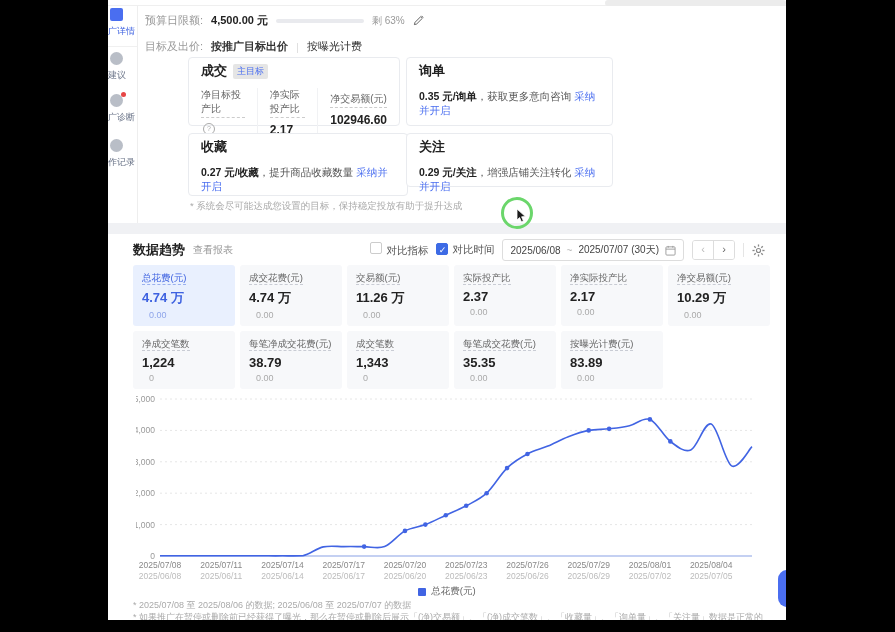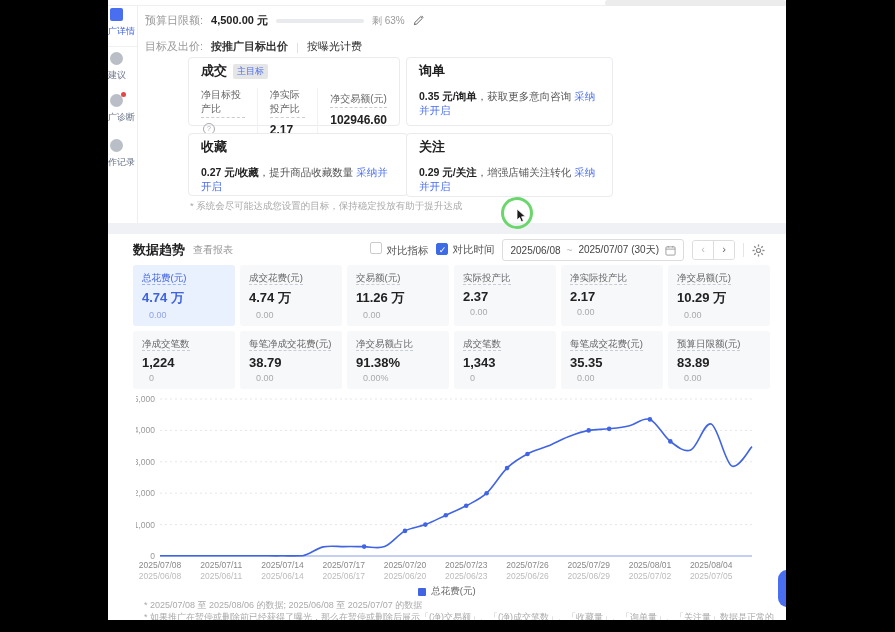--- a/index.html
+++ b/index.html
@@ -67,21 +67,21 @@
   .mcard.sel .mlabel{color:#3d61e0;}
   .mcard.sel .mlabel span{border-bottom-color:#9ab1ef;}
   .mvalue{font-size:13px;font-weight:bold;color:#222;margin-top:4px;}
   .mcard.sel .mvalue{color:#3d61e0;}
   .msub{font-size:9px;color:#aaa;margin-top:3px;margin-left:7px;}
   .mcard.sel .msub{color:#8fa5ea;}
   
   .chartwrap{position:absolute;left:28px;top:390px;width:628px;height:192px;}
   .legend{position:absolute;left:0;top:585px;width:678px;display:flex;justify-content:center;align-items:center;gap:5px;font-size:9.5px;color:#666;}
   .legend .sq{width:8px;height:8px;border-radius:1px;background:#4164e3;}
-  .cfoot{position:absolute;left:25px;font-size:9px;color:#aaa;white-space:nowrap;margin-left:11px;}
+  .cfoot{position:absolute;left:25px;font-size:9px;color:#aaa;white-space:nowrap;}
   
   .pill{position:absolute;left:670px;top:570px;width:18px;height:37px;background:#4a6ef0;border-radius:9px;}
   .ring{position:absolute;left:501px;top:197px;width:32px;height:32px;border:3px solid #6bd66b;border-radius:50%;box-sizing:border-box;background:transparent;z-index:50;}
   .cursor{position:absolute;left:12px;top:9px;}
 </style>
 </head>
 <body>
 
 <div class="stage">
   <div class="content">
@@ -164,21 +164,21 @@
     </div>
 
     <div class="gcard" style="left:80px;top:133px;width:220px;height:63px;">
       <div class="gtitle">收藏</div>
       <div class="gdesc">
         <b>0.27 元/收藏</b>，<span>提升商品收藏数量</span>
         <span class="glink">采纳并开启</span>
       </div>
     </div>
 
-    <div class="gcard" style="left:298px;top:133px;width:207px;height:64px;">
+    <div class="gcard" style="left:298px;top:133px;width:207px;height:54px;">
       <div class="gtitle">关注</div>
       <div class="gdesc">
         <b>0.29 元/关注</b>，<span>增强店铺关注转化</span>
         <span class="glink">采纳并开启</span>
       </div>
     </div>
 
     <div class="gfoot">* 系统会尽可能达成您设置的目标，保持稳定投放有助于提升达成</div>
     <div class="band"></div>
 
@@ -255,36 +255,31 @@
           <div class="mlabel"><span>净成交笔数</span></div>
           <div class="mvalue">1,224</div>
           <div class="msub">0</div>
         </div>
         <div class="mcard">
           <div class="mlabel"><span>每笔净成交花费(元)</span></div>
           <div class="mvalue">38.79</div>
           <div class="msub">0.00</div>
         </div>
         <div class="mcard">
-          <div class="mlabel"><span>净交易额占比</span></div>
-          <div class="mvalue">91.38%</div>
-          <div class="msub">0.00%</div>
-        </div>
-        <div class="mcard">
           <div class="mlabel"><span>成交笔数</span></div>
           <div class="mvalue">1,343</div>
           <div class="msub">0</div>
         </div>
         <div class="mcard">
           <div class="mlabel"><span>每笔成交花费(元)</span></div>
           <div class="mvalue">35.35</div>
           <div class="msub">0.00</div>
         </div>
         <div class="mcard">
-          <div class="mlabel"><span>预算日限额(元)</span></div>
+          <div class="mlabel"><span>按曝光计费(元)</span></div>
           <div class="mvalue">83.89</div>
           <div class="msub">0.00</div>
         </div>
       </div>
 
     <div class="chartwrap">
       <svg id="chart-svg" width="628" height="192" viewBox="0 0 628 192">
           <line x1="24" y1="166" x2="616" y2="166" stroke="#e8e8e8" stroke-width="1" stroke-dasharray="none"></line>
           <text x="19" y="169" text-anchor="end" font-size="8.5" fill="#999">0</text>
           <line x1="24" y1="134.6" x2="616" y2="134.6" stroke="#e6e6e6" stroke-width="1" stroke-dasharray="2,3"></line>

